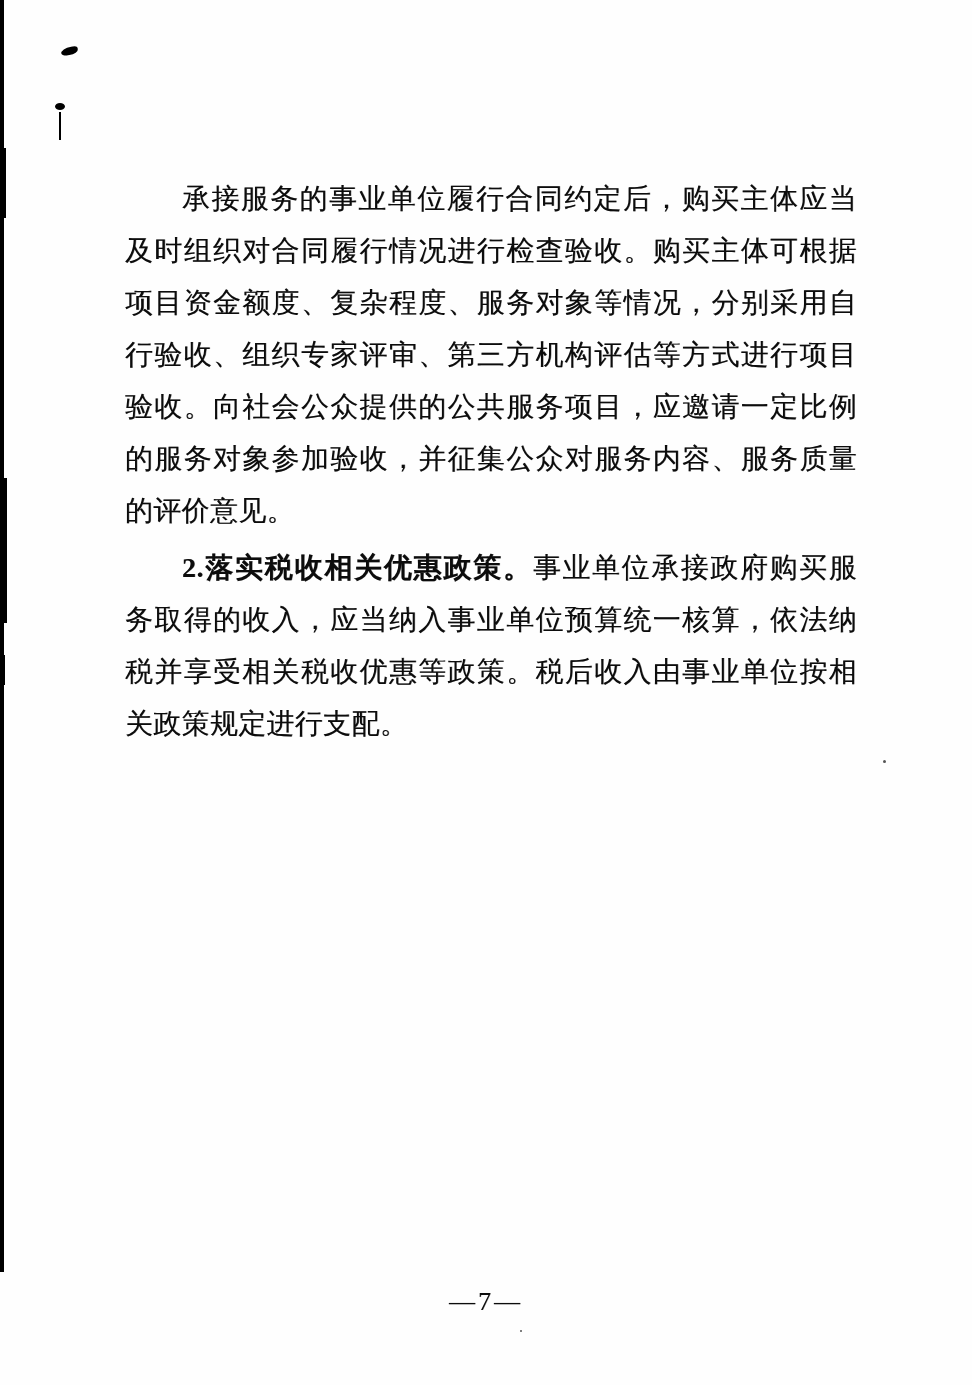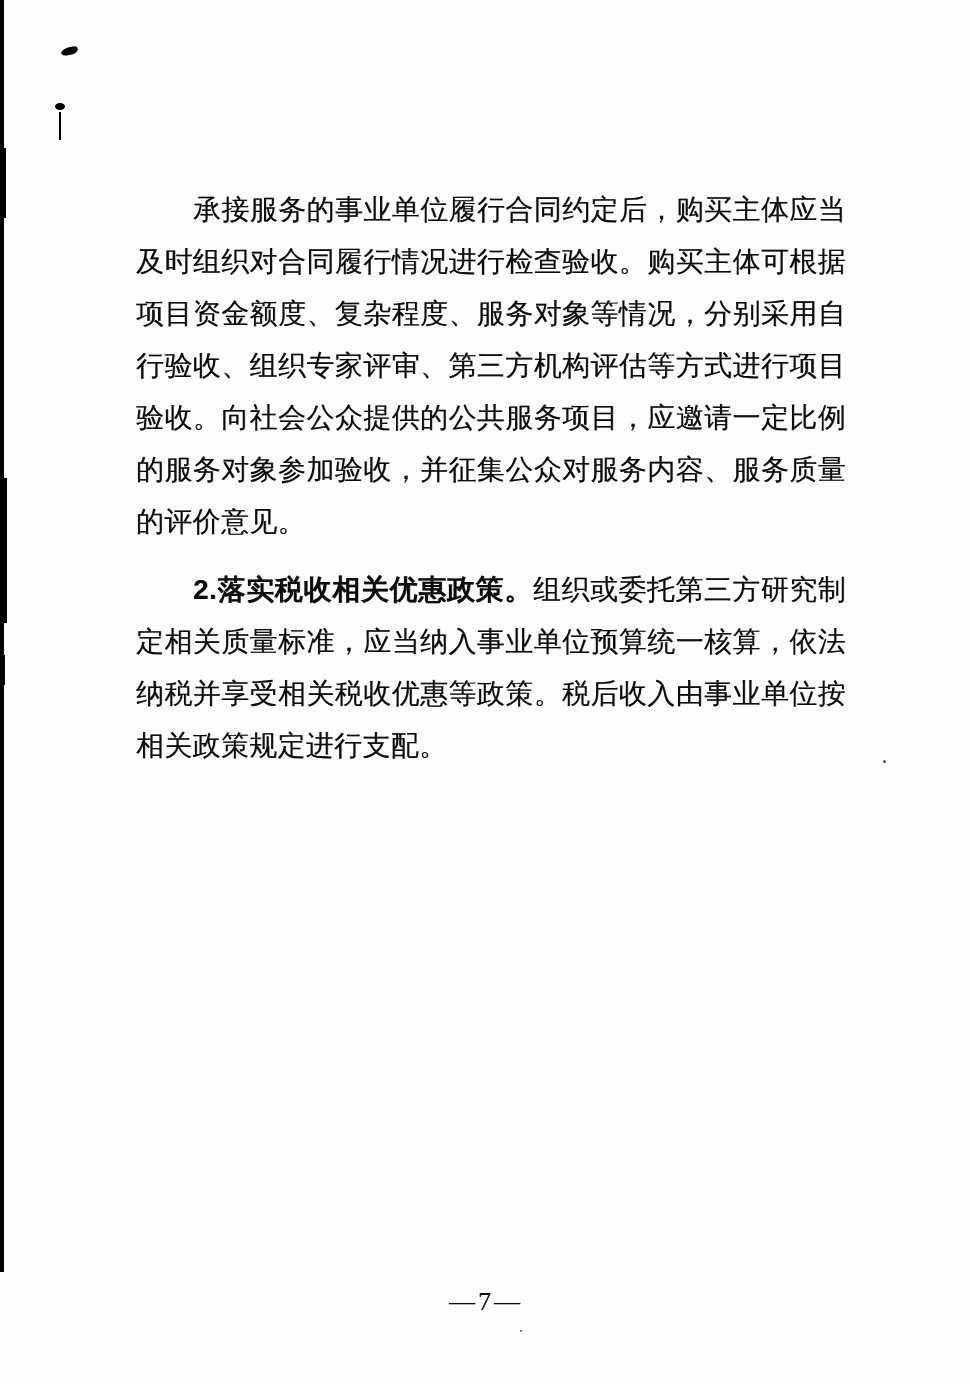--- a/index.html
+++ b/index.html
@@ -70,31 +70,31 @@
   .speck-1 { left: 883px; top: 760px; }
   .speck-2 { left: 520px; top: 1330px; width: 2px; height: 2px; }
   
   .content {
     position: absolute;
     left: 120px;
     top: 168px;
     width: 742px;
   }
   .para {
-    margin: 16px;
+    margin: 5px;
     font-size: 28px;
     line-height: 52px;
     text-align: justify;
     text-indent: 57px;
     letter-spacing: 0.3px;
     text-shadow: 0.5px 0.4px 0 rgba(0,0,0,0.45);
   }
   .para .lead {
     font-weight: 700;
-    font-family: Liberation Sans, sans-serif;
+    font-family: Liberation Serif, serif;
     letter-spacing: 0.5px;
   }
   .footer {
     position: absolute;
     top: 1287px;
     left: 0;
     width: 100%;
     text-align: center;
     font-size: 26px;
     letter-spacing: 3px;
@@ -112,18 +112,18 @@
   <div class="edge-speckle speckle-b"></div>
   <div class="edge-speckle speckle-c"></div>
   <div class="ink-check"></div>
   <div class="ink-dot"></div>
   <div class="ink-line"></div>
   <div class="tiny-speck speck-1"></div>
   <div class="tiny-speck speck-2"></div>
 
   <main class="content">
     <p class="para"><span class="lead"></span><span>承接服务的事业单位履行合同约定后，购买主体应当及时组织对合同履行情况进行检查验收。购买主体可根据项目资金额度、复杂程度、服务对象等情况，分别采用自行验收、组织专家评审、第三方机构评估等方式进行项目验收。向社会公众提供的公共服务项目，应邀请一定比例的服务对象参加验收，并征集公众对服务内容、服务质量的评价意见。</span></p>
-    <p class="para"><span class="lead">2.落实税收相关优惠政策。</span><span>组织或委托第三方研究制定相关质量标准，应当纳入事业单位预算统一核算，依法纳税并享受相关税收优惠等政策。税后收入由事业单位按相关政策规定进行支配。</span></p>
+    <p class="para"><span class="lead">2.落实税收相关优惠政策。</span><span>事业单位承接政府购买服务取得的收入，应当纳入事业单位预算统一核算，依法纳税并享受相关税收优惠等政策。税后收入由事业单位按相关政策规定进行支配。</span></p>
   </main>
 
   <div class="footer">—7—</div>
 
 </div>
 
 </body></html>

